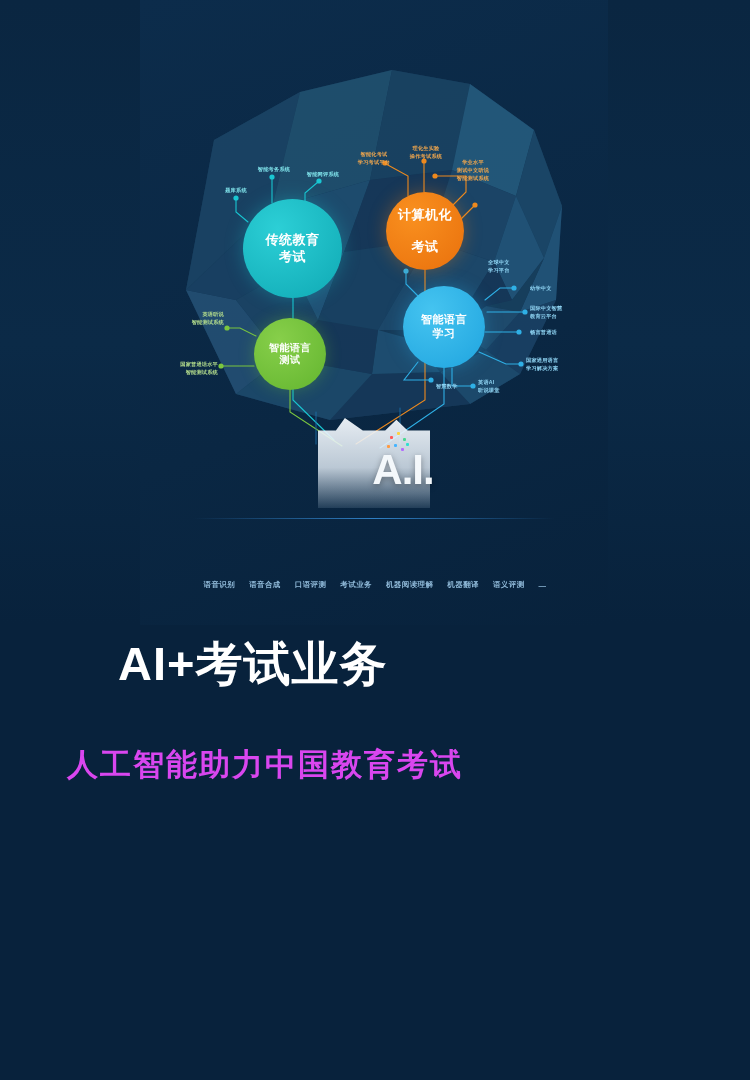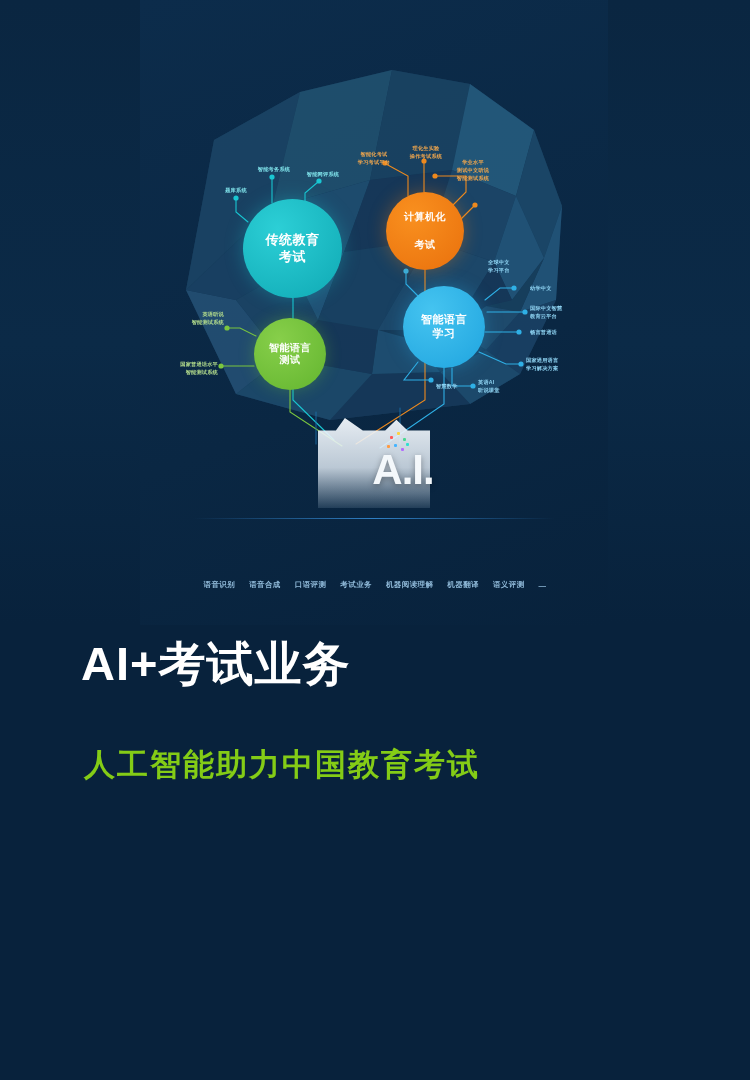--- a/index.html
+++ b/index.html
@@ -27,21 +27,21 @@
 
   
   .bubble{
     position:absolute;border-radius:50%;
     display:flex;flex-direction:column;align-items:center;justify-content:center;
     color:#ffffff;font-weight:bold;line-height:1.25;text-align:center;
     letter-spacing:.5px;
   }
   .bubble span{display:block;}
   #b-trad{left:243px;top:199px;width:99px;height:99px;background:radial-gradient(circle at 35% 30%,#2ccfd6,#0fa9b4);font-size:13px;box-shadow:0 0 18px rgba(25,190,200,.35);}
-  #b-comp{left:386px;top:192px;width:78px;height:78px;background:radial-gradient(circle at 35% 30%,#f9901f,#e9700c);font-size:10px;box-shadow:0 0 18px rgba(235,125,20,.35);gap:16px;}
+  #b-comp{left:386px;top:192px;width:78px;height:78px;background:radial-gradient(circle at 35% 30%,#f9901f,#e9700c);font-size:13px;box-shadow:0 0 18px rgba(235,125,20,.35);gap:16px;}
   #b-lang{left:403px;top:286px;width:82px;height:82px;background:radial-gradient(circle at 35% 30%,#45c4f0,#1fa4df);font-size:11px;box-shadow:0 0 18px rgba(40,170,225,.35);}
   #b-test{left:254px;top:318px;width:72px;height:72px;background:radial-gradient(circle at 35% 30%,#87cf4a,#63b52f);font-size:10px;box-shadow:0 0 16px rgba(110,190,55,.32);}
 
   
   .leaf{
     position:absolute;font-size:5.2px;line-height:1.55;
     font-weight:bold;white-space:pre-line;letter-spacing:.2px;
   }
   .leaf.teal{color:#7fe2ea;}
   .leaf.orange{color:#f0a64d;}
@@ -81,25 +81,25 @@
   
   #tags{
     position:absolute;left:150px;top:580px;width:450px;
     display:flex;align-items:center;justify-content:center;gap:14px;
   }
   .tag{color:#8fb9d8;font-size:7.5px;font-weight:bold;letter-spacing:.4px;white-space:nowrap;}
 
   
   #copy{position:absolute;left:0;top:640px;width:750px;}
   #title{
-    margin-left:81px;color:#ffffff;font-weight:bold;
+    margin-left:118px;color:#ffffff;font-weight:bold;
     font-size:47px;letter-spacing:1px;line-height:1;
   }
   #sub1{
-    margin-left:84px;margin-top:62px;color:#84cc16;font-weight:bold;
+    margin-left:67px;margin-top:62px;color:#d946ef;font-weight:bold;
     font-size:31px;letter-spacing:2px;line-height:1;
   }
   #sub2{
     margin-left:118px;margin-top:30px;color:#16c4d4;font-weight:bold;
     font-size:41px;letter-spacing:3px;line-height:1;
   }
 </style>
 </head>
 <body>
 

